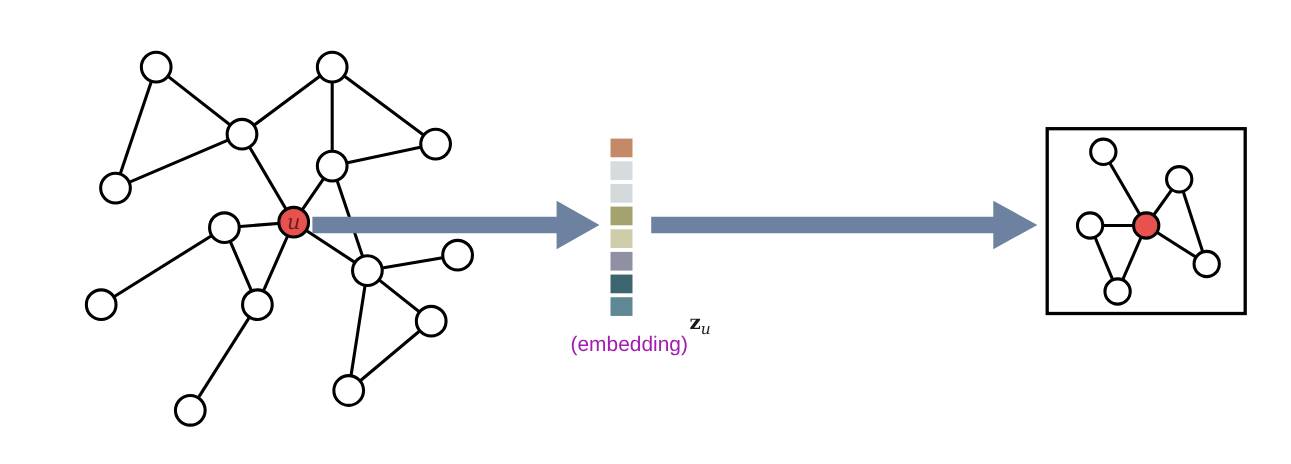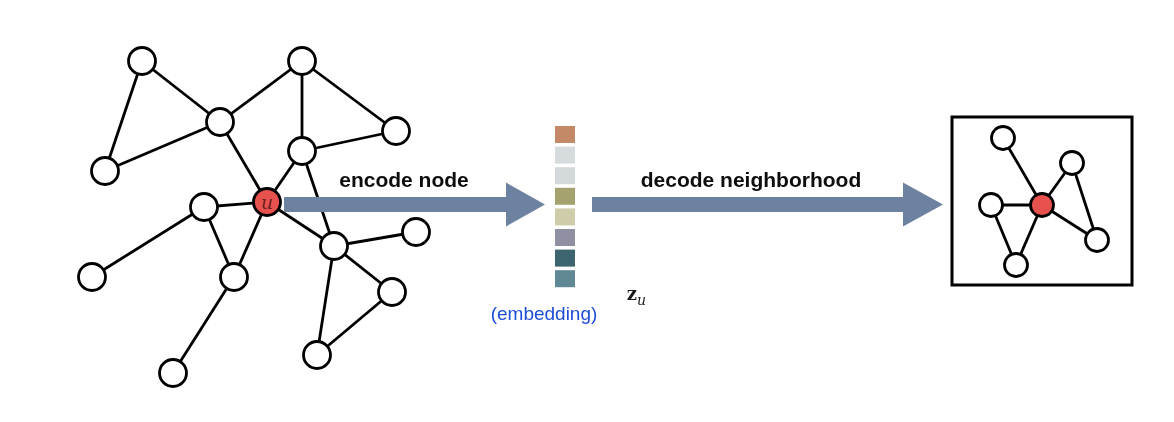--- a/index.html
+++ b/index.html
@@ -39,26 +39,26 @@
     font-size: 18px;
   }
   .zsub {
     font-family: "DejaVu Serif", serif;
     font-style: italic;
     font-size: 14px;
     vertical-align: -5px;
   }
   .embedding-caption {
     position: absolute;
-    left: 464px;
+    left: 492px;
     top: 303px;
     width: 160px;
     text-align: center;
     font-size: 19px;
-    color: #1d4ed8;
+    color: #a21caf;
     white-space: nowrap;
   }
 </style>
 </head>
 <body>
 
 <div class="canvas">
   <svg id="diagram-svg" width="1174" height="422" viewBox="0 0 1174 422">
       <line x1="142" y1="61" x2="220" y2="122" stroke="#000000" stroke-width="2.8"></line>
       <line x1="142" y1="61" x2="105" y2="171" stroke="#000000" stroke-width="2.8"></line>
@@ -115,20 +115,18 @@
       <line x1="991" y1="205" x2="1016" y2="265" stroke="#000000" stroke-width="2.8"></line>
       <line x1="1072" y1="163" x2="1097" y2="240" stroke="#000000" stroke-width="2.8"></line>
       <circle cx="1042" cy="205" r="11.5" fill="#e8524e" stroke="#000000" stroke-width="2.8"></circle>
       <circle cx="1003" cy="138" r="11.5" fill="#ffffff" stroke="#000000" stroke-width="2.8"></circle>
       <circle cx="1072" cy="163" r="11.5" fill="#ffffff" stroke="#000000" stroke-width="2.8"></circle>
       <circle cx="991" cy="205" r="11.5" fill="#ffffff" stroke="#000000" stroke-width="2.8"></circle>
       <circle cx="1016" cy="265" r="11.5" fill="#ffffff" stroke="#000000" stroke-width="2.8"></circle>
       <circle cx="1097" cy="240" r="11.5" fill="#ffffff" stroke="#000000" stroke-width="2.8"></circle>
     </svg>
 
-  <div class="arrow-label encode-label">encode node</div>
 
-  <div class="arrow-label decode-label">decode neighborhood</div>
 
   <div class="zu"><span class="zz">z</span><span class="zsub">u</span></div>
 
   <div class="embedding-caption">(embedding)</div>
 </div>
 
 </body></html>

